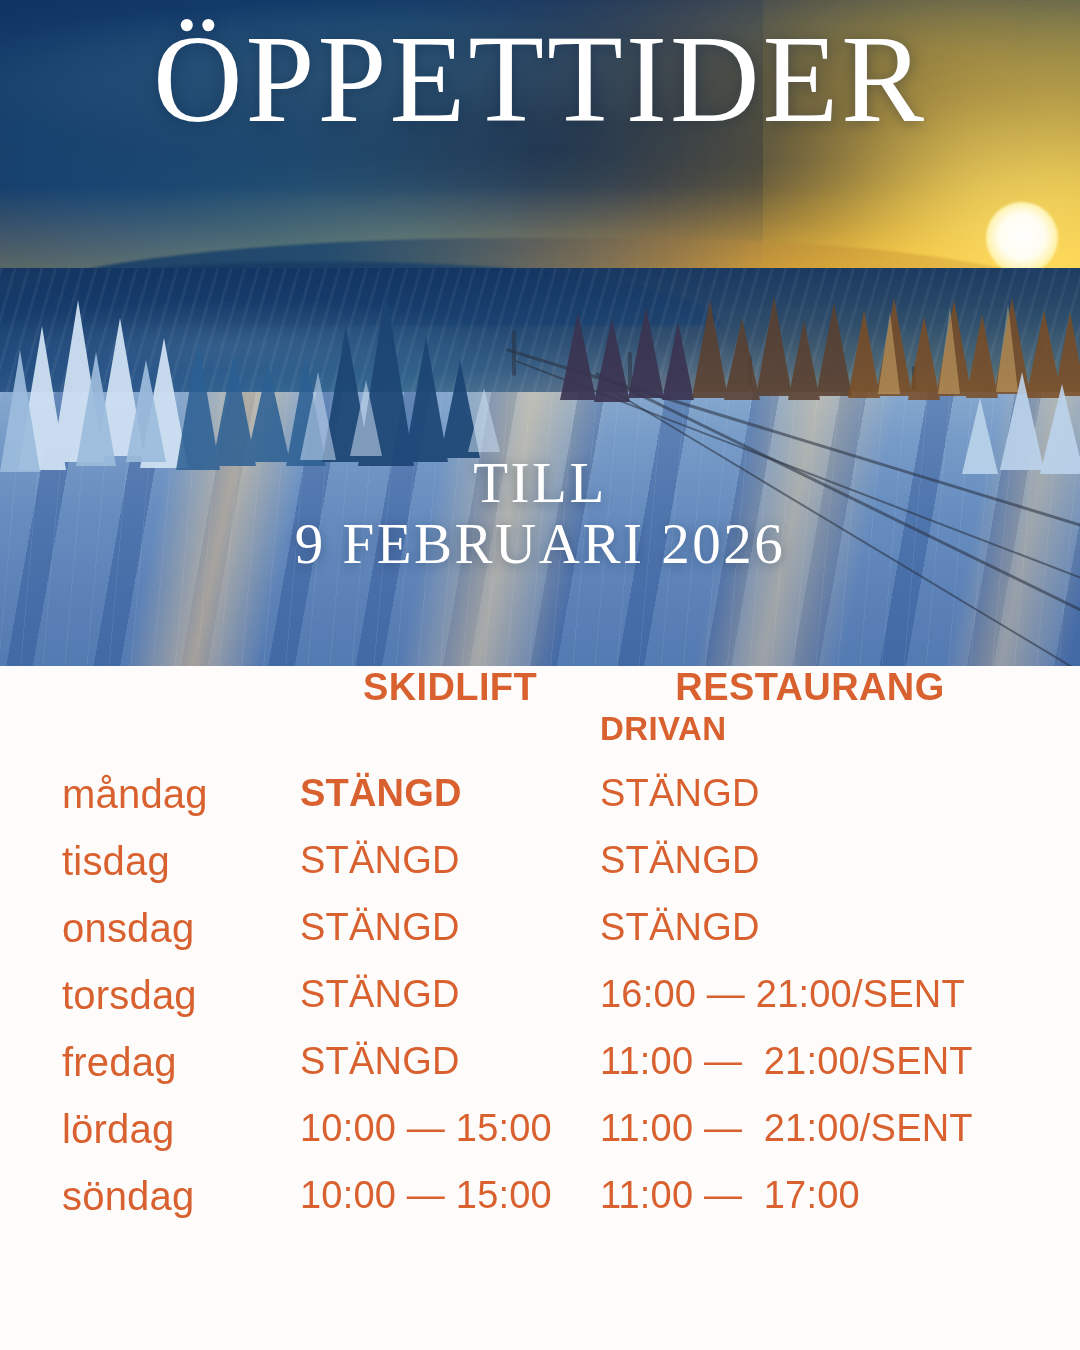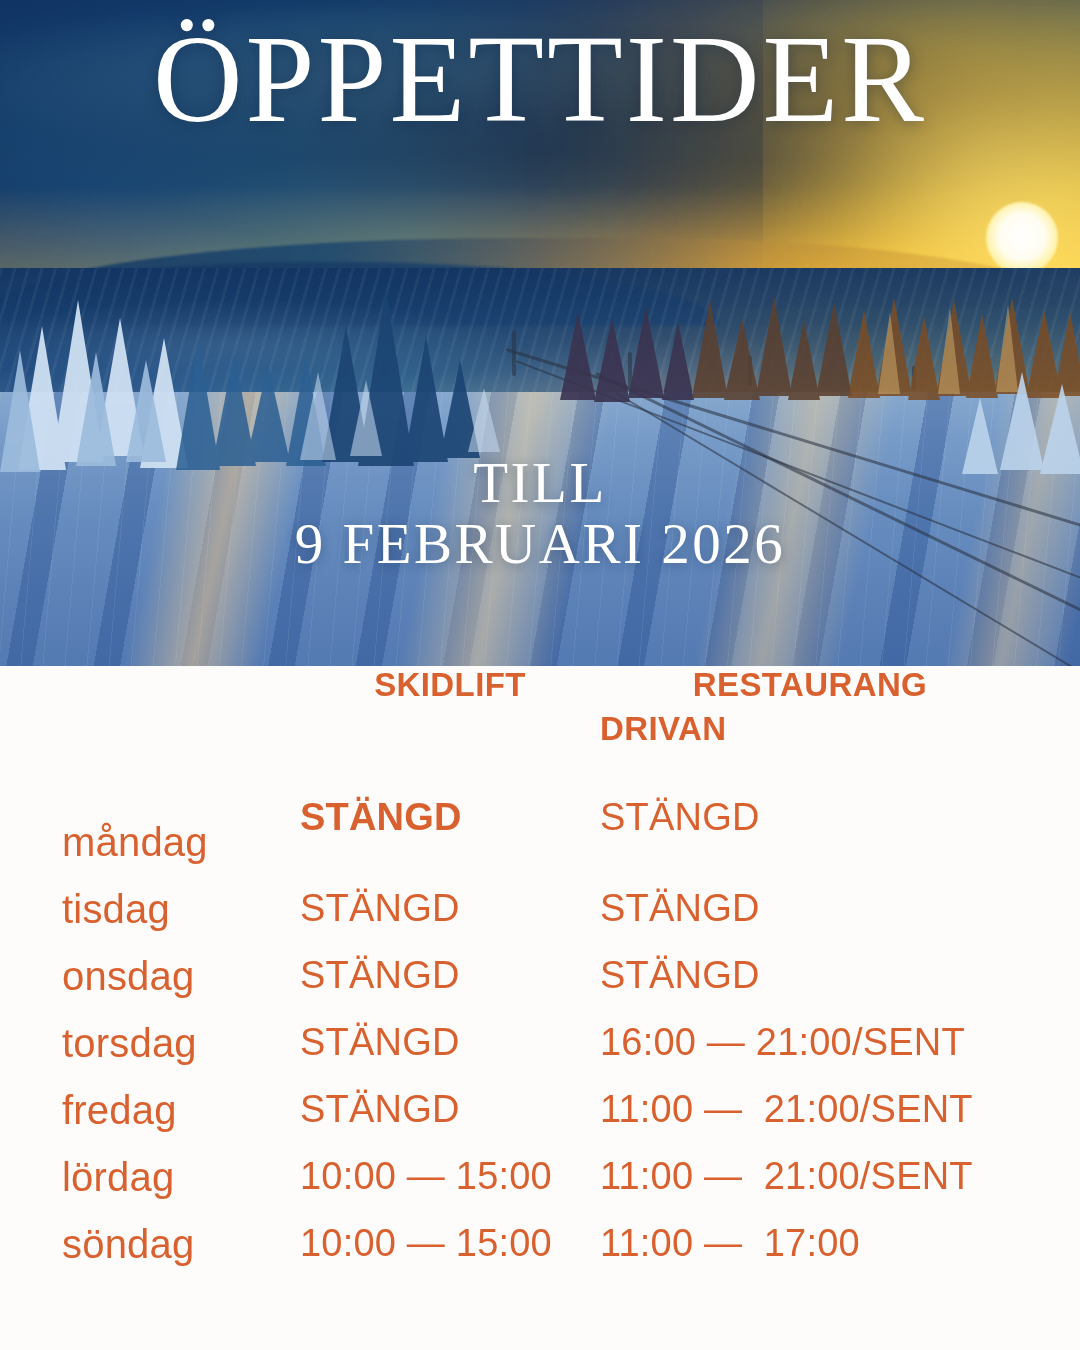--- a/index.html
+++ b/index.html
@@ -178,21 +178,21 @@
     position:absolute;left:0;top:666px;width:1080px;height:684px;
     background:#fdfcfa;
   }
   .table{
     position:absolute;left:0;top:0;width:1080px;
     display:grid;
     grid-template-columns:300px 300px 420px;
     align-items:center;
   }
   .hdr{
-    font-weight:700;font-size:33px;letter-spacing:0.4px;
+    font-weight:700;font-size:38px;letter-spacing:0.4px;
     color:#d9612f;text-align:center;
   }
   .hdr.blank{text-align:left;}
   .hdr-sub{
     font-weight:700;font-size:33px;letter-spacing:0.4px;
     color:#d9612f;text-align:left;
   }
 
   .day{
     color:#d9612f;font-size:40px;font-weight:400;
@@ -314,21 +314,21 @@
   </div>
 
   <div class="schedule">
     <div class="table" id="tbl">
         <div class="hdr blank" style="height: 44px;"></div>
         <div class="hdr" style="height: 44px;">SKIDLIFT</div>
         <div class="hdr" style="height: 44px;">RESTAURANG</div>
         <div class="hdr blank" style="height: 62px;"></div>
         <div class="hdr blank" style="height: 62px;"></div>
         <div class="hdr-sub" style="height: 62px;">DRIVAN</div>
-        <div class="day" style="height: 67px; margin-top: 48px;">måndag</div>
+        <div class="day" style="height: 67px;">måndag</div>
         <div class="cell bold" style="height: 67px;">STÄNGD</div>
         <div class="cell" style="height: 67px;">STÄNGD</div>
         <div class="day" style="height: 67px;">tisdag</div>
         <div class="cell" style="height: 67px;">STÄNGD</div>
         <div class="cell" style="height: 67px;">STÄNGD</div>
         <div class="day" style="height: 67px;">onsdag</div>
         <div class="cell" style="height: 67px;">STÄNGD</div>
         <div class="cell" style="height: 67px;">STÄNGD</div>
         <div class="day" style="height: 67px;">torsdag</div>
         <div class="cell" style="height: 67px;">STÄNGD</div>

